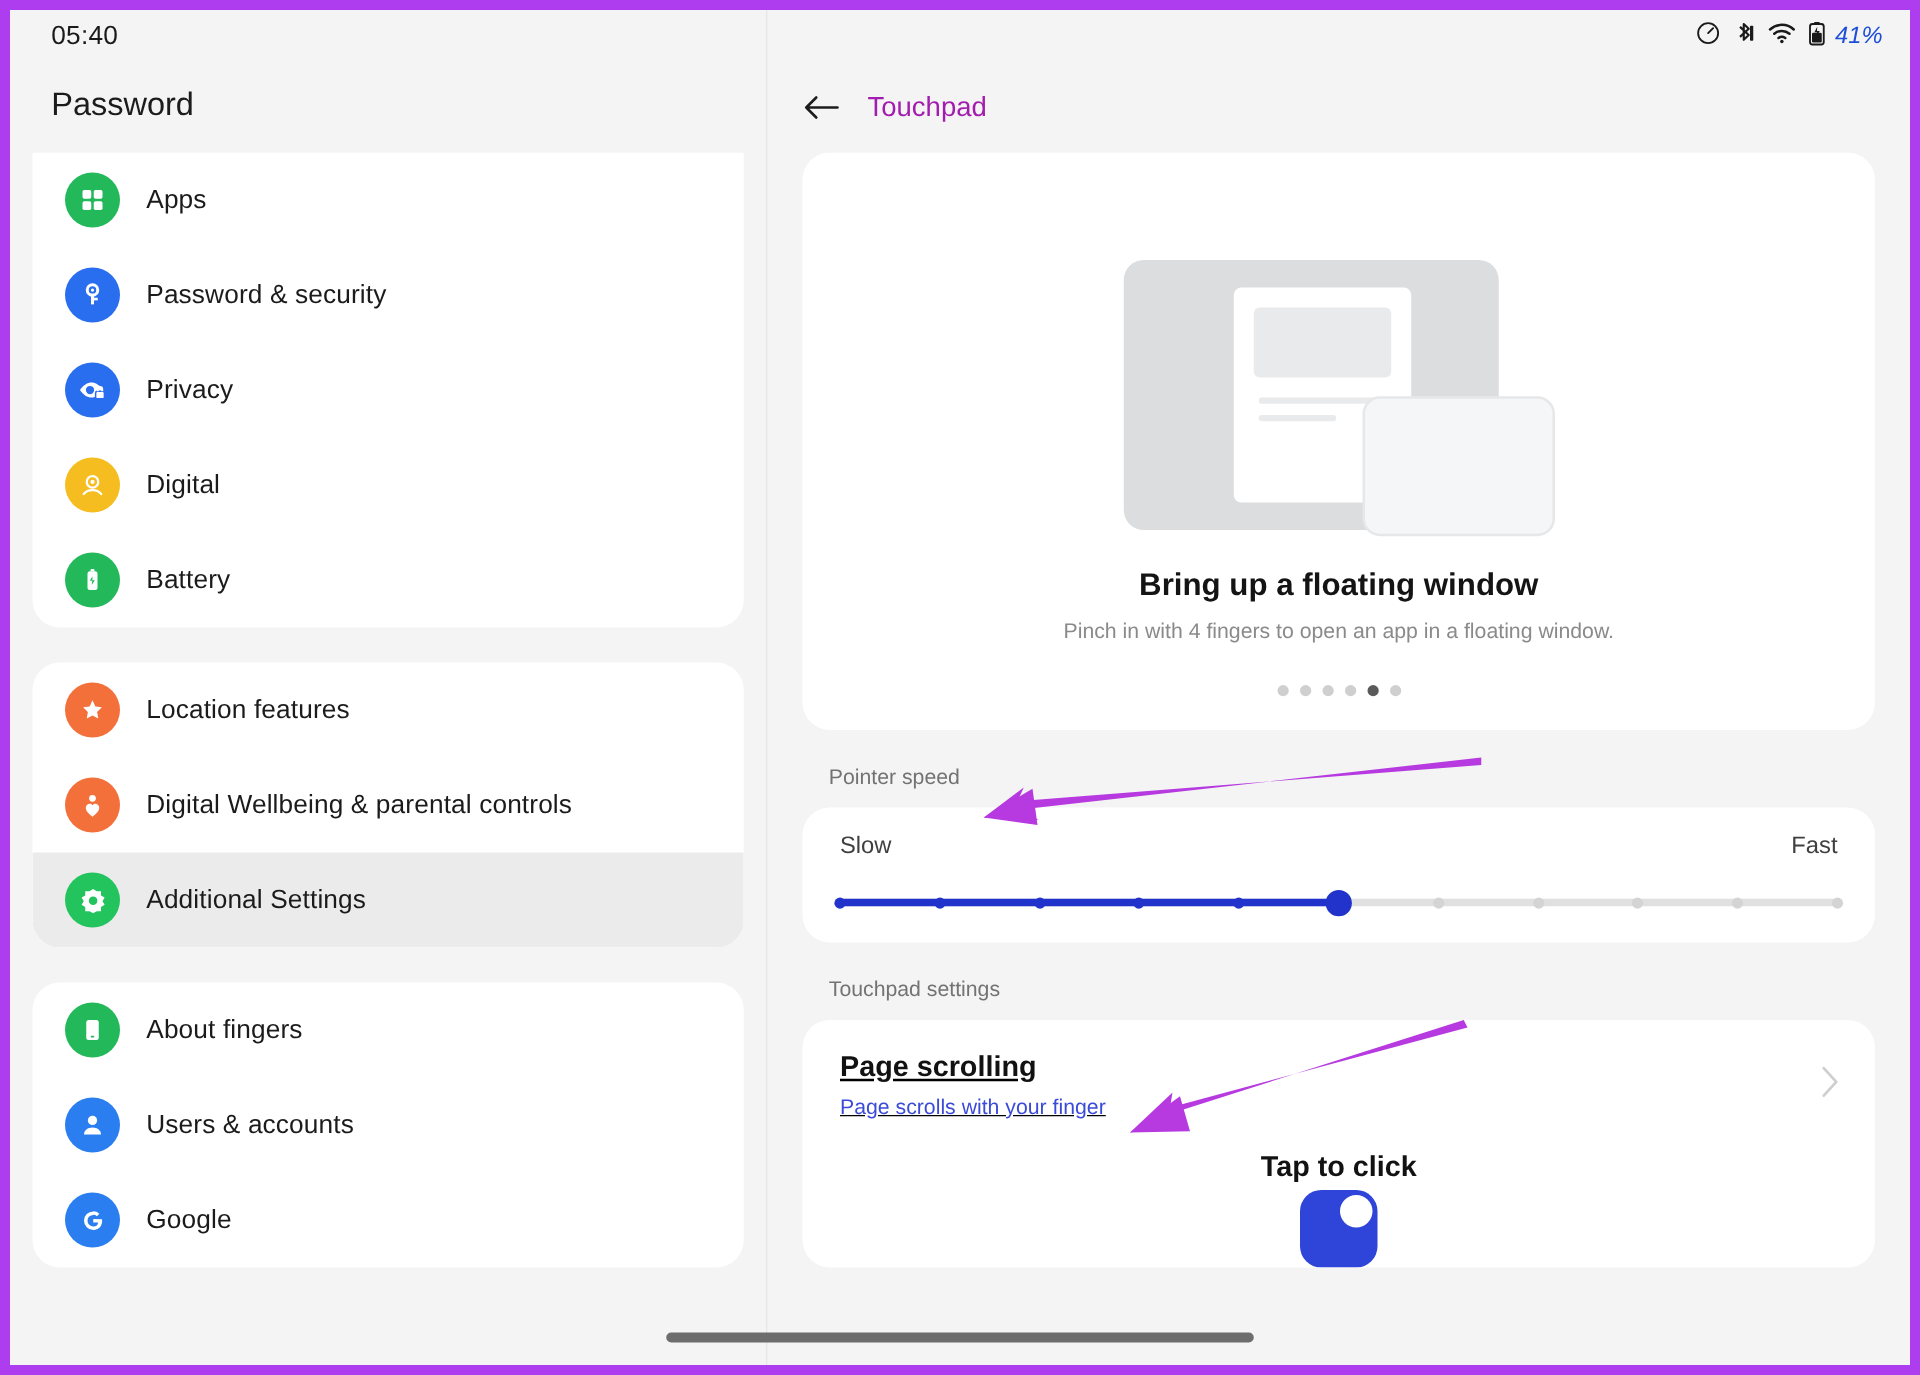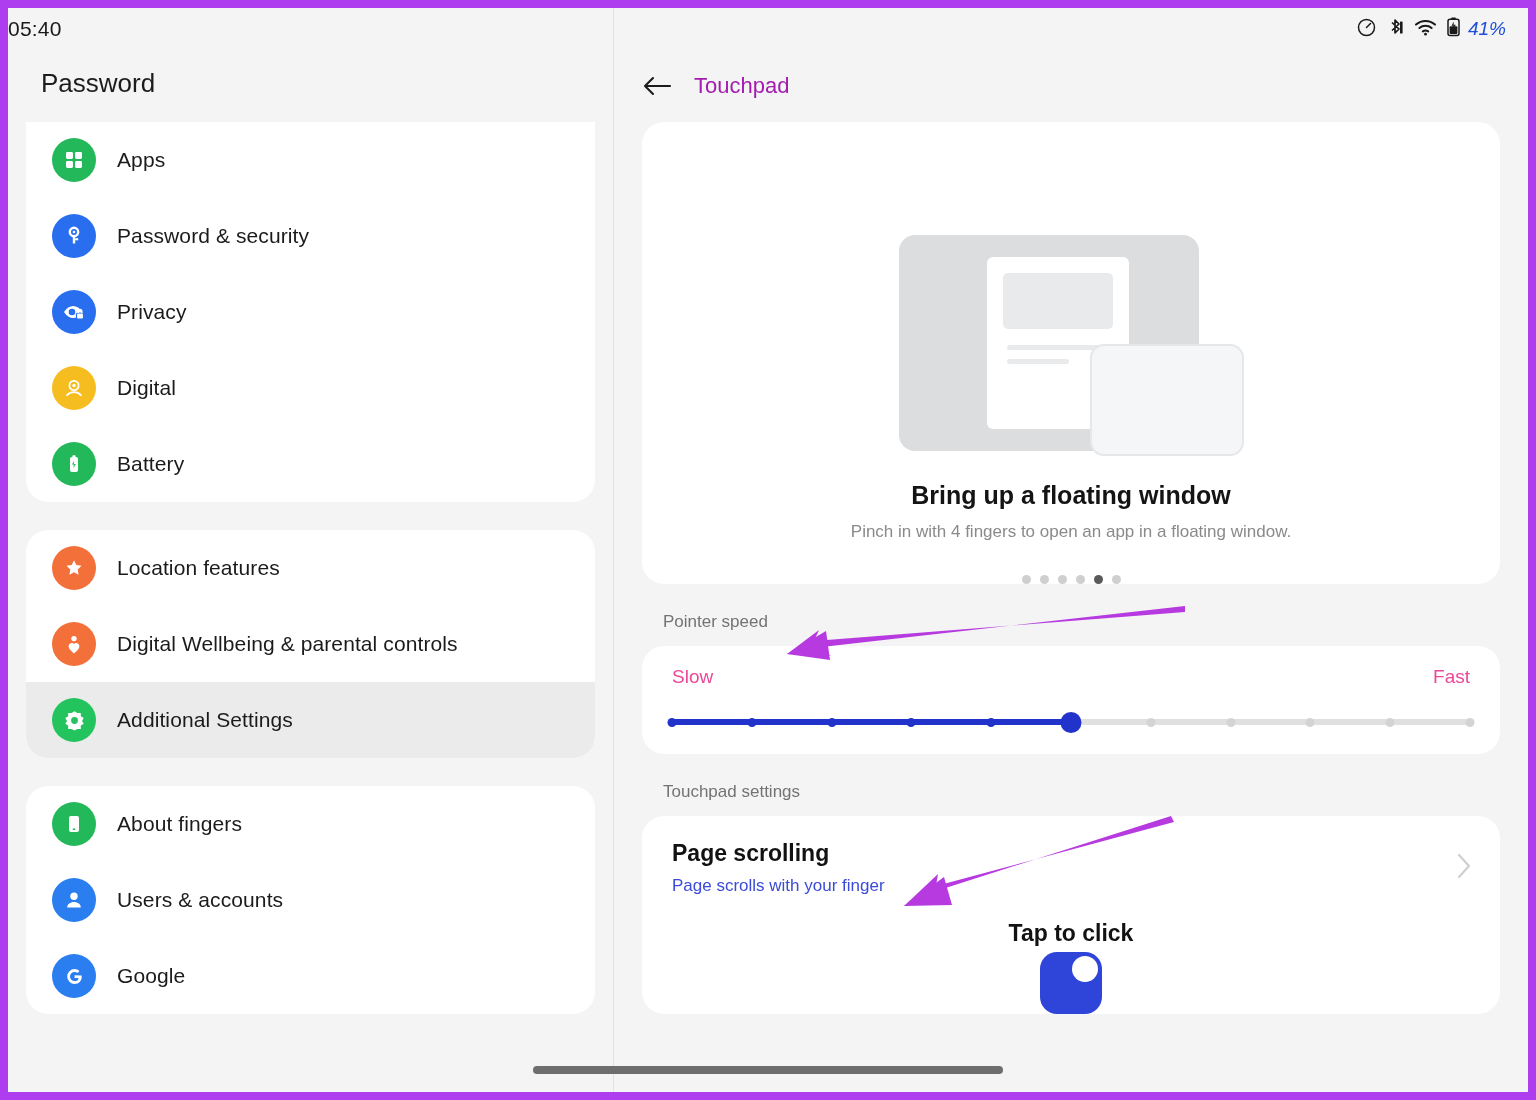--- a/index.html
+++ b/index.html
@@ -30,20 +30,21 @@
     background: #f4f4f4;
     border-right: 1px solid #e2e2e2;
     position: relative;
     display: flex;
     flex-direction: column;
   }
   .statusbar-left {
     height: 42px;
     display: flex;
     align-items: center;
+    padding-left: 33px;
   }
   .clock {
     font-size: 21px;
     color: #1a1a1a;
     font-weight: 400;
     letter-spacing: .2px;
   }
   .settings-title {
     font-size: 26px;
     color: #1c1c1c;
@@ -133,21 +134,21 @@
     padding: 0 28px;
     overflow: hidden;
   }
   .hero-card {
     background: #fff;
     border-radius: 22px;
     height: 462px;
     display: flex;
     flex-direction: column;
     align-items: center;
-    justify-content: flex-end;
+    justify-content: center;
     padding-top: 38px;
   }
   .hero-art { width: 360px; height: 248px; }
   .hero-title {
     font-size: 25px;
     font-weight: bold;
     color: #141414;
     margin-top: 18px;
   }
   .hero-sub {
@@ -175,21 +176,21 @@
     background: #fff;
     border-radius: 22px;
     height: 108px;
     padding: 20px 30px 0 30px;
     position: relative;
   }
   .slider-ends {
     display: flex;
     justify-content: space-between;
     font-size: 19px;
-    color: #ec4899;
+    color: #404040;
   }
   .slider-track-wrap {
     position: relative;
     height: 34px;
     margin-top: 17px;
   }
   .slider-track {
     position: absolute;
     left: 0; right: 0; top: 14px;
     height: 6px;
@@ -233,20 +234,21 @@
     display: flex;
     align-items: center;
     cursor: pointer;
     flex-direction: column;
   }
   .row-two-line {
     height: 104px;
     flex-direction: column;
     align-items: flex-start;
     justify-content: center;
+    text-decoration: underline;
   }
   .row-title {
     font-size: 23px;
     color: #121212;
     font-weight: bold;
   }
   .row-sub {
     font-size: 17px;
     color: #3b4bd8;
     margin-top: 9px;

